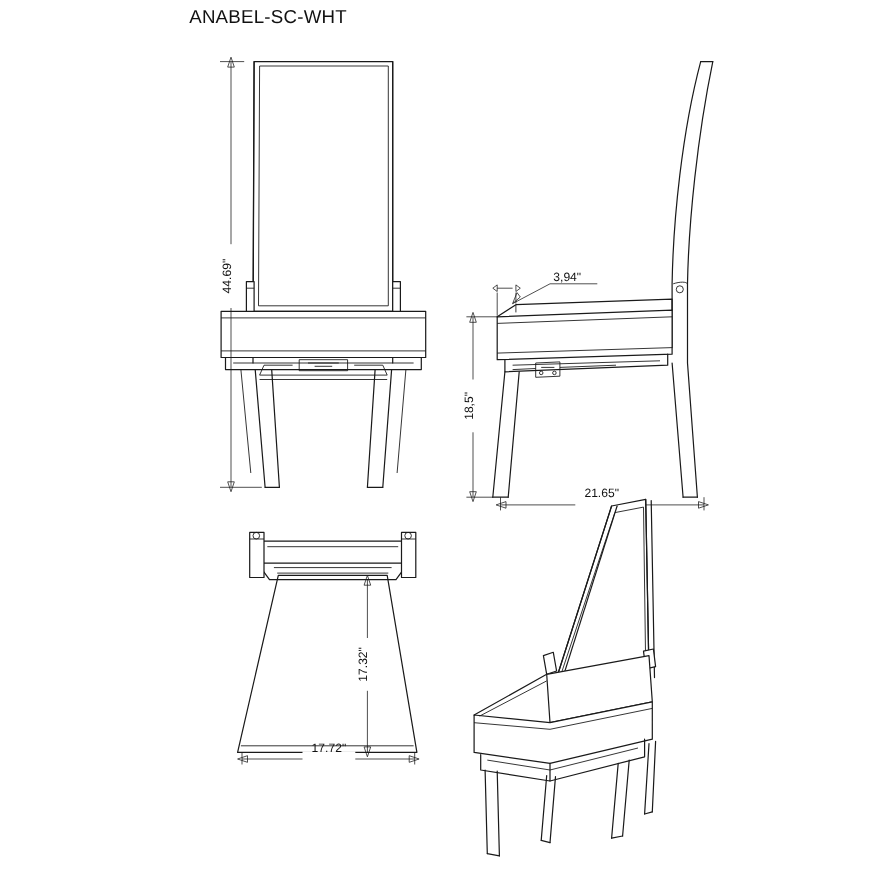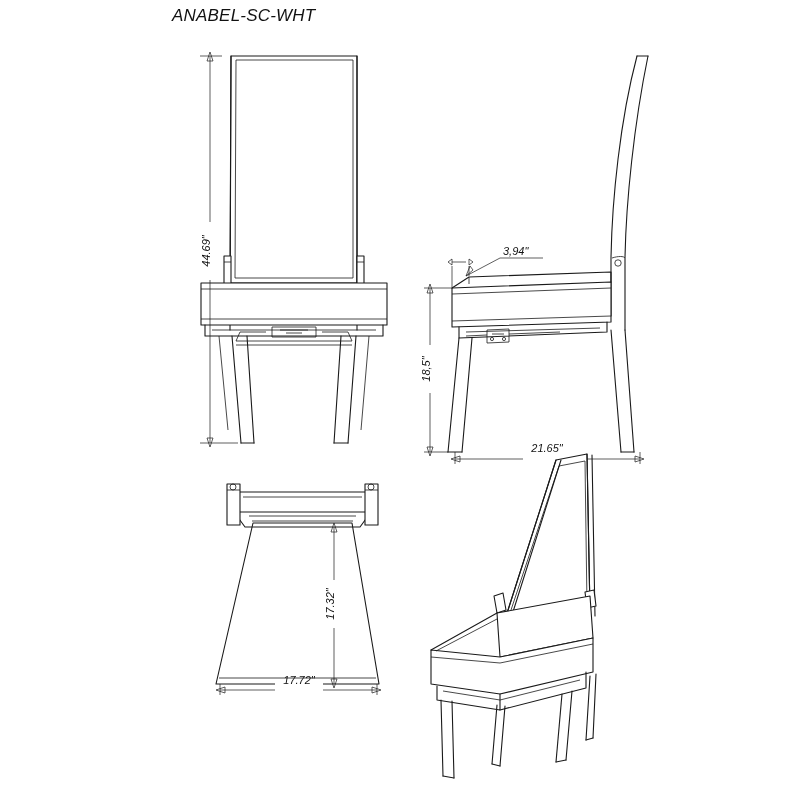--- a/index.html
+++ b/index.html
@@ -7,21 +7,20 @@
     padding: 0;
     background: #ffffff;
   }
   #page {
     position: relative;
     width: 800px;
     height: 800px;
     background: #ffffff;
     font-family: "Liberation Sans", sans-serif;
     overflow: hidden;
-    font-style: italic;
   }
   #title {
     position: absolute;
     left: 172px;
     top: 6px;
     font-size: 17px;
     color: #111111;
     letter-spacing: 0.2px;
     white-space: nowrap;
   }

